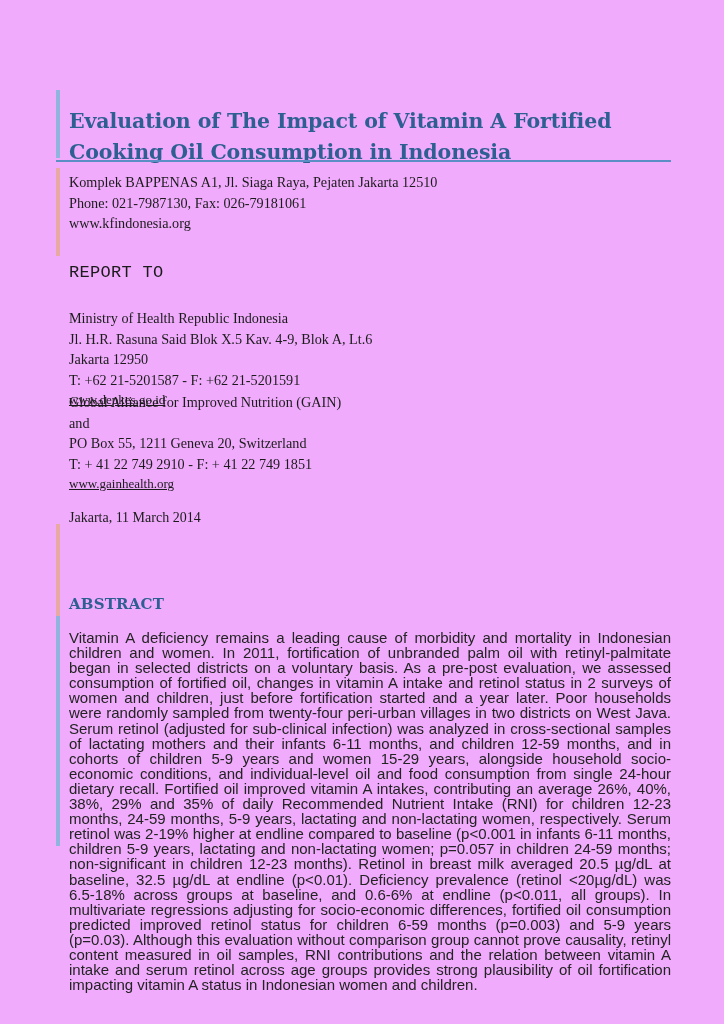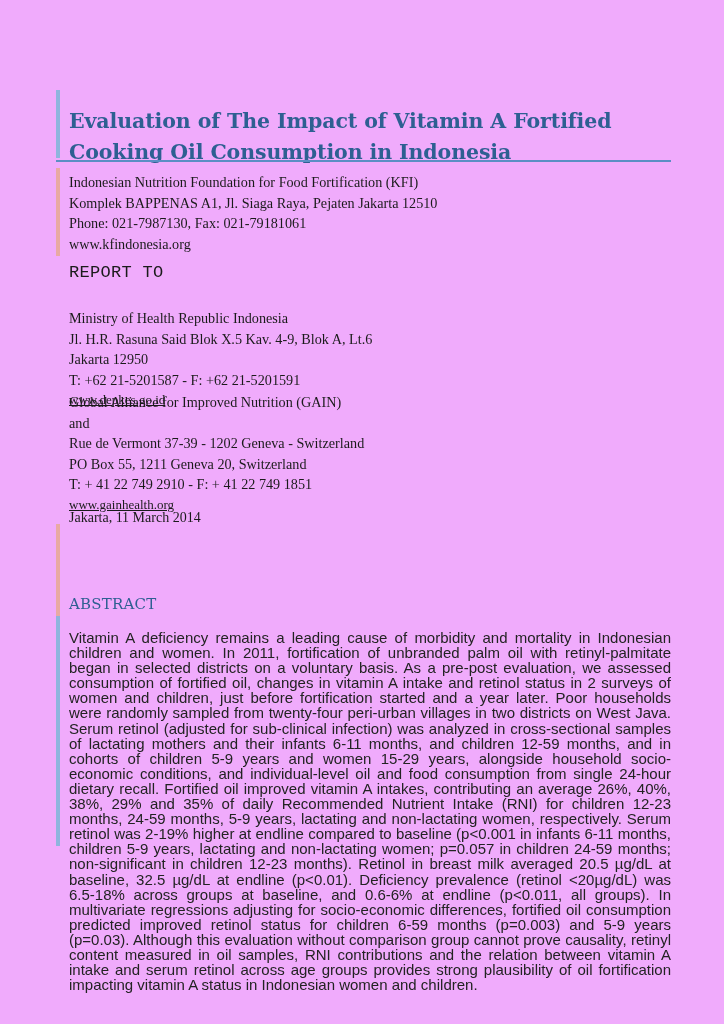--- a/index.html
+++ b/index.html
@@ -117,21 +117,21 @@
     text-decoration: underline;
     font-size: 13px;
   }
 
   
   .abstract-heading {
     position: absolute;
     left: 69px;
     top: 583px;
     font-family: "DejaVu Serif", "Liberation Serif", serif;
-    font-weight: normal;
+    font-weight: bold;
     font-size: 15px;
     letter-spacing: 0.2px;
     color: #2e5f92;
   }
   .abstract-body {
     position: absolute;
     left: 69px;
     top: 615px;
     width: 602px;
     font-family: Liberation Sans, sans-serif;
@@ -149,40 +149,38 @@
 
   <div class="bar bar-title"></div>
   <div class="bar bar-contact"></div>
   <div class="bar bar-lower"></div>
   <div class="bar bar-abstract"></div>
 
   <h1 class="doc-title">Evaluation of The Impact of Vitamin A Fortified Cooking Oil Consumption in Indonesia</h1>
   <div class="title-rule"></div>
 
   <div class="contact-block contact-kfi">
-    <span class="line">Indonesian Nutrition Foundation for Food Fortification (KFI)</span>
     <span class="line">Komplek BAPPENAS A1, Jl. Siaga Raya, Pejaten Jakarta 12510</span>
-    <span class="line">Phone: 021-7987130, Fax: 021-79181061</span>
+    <span class="line">Phone: 021-7987130, Fax: 026-79181061</span>
     <span class="line">www.kfindonesia.org</span>
   </div>
 
   <div class="report-to-label">REPORT TO</div>
 
   <div class="contact-block contact-moh">
     <span class="line">Ministry of Health Republic Indonesia</span>
     <span class="line">Jl. H.R. Rasuna Said Blok X.5 Kav. 4-9, Blok A, Lt.6</span>
     <span class="line">Jakarta 12950</span>
     <span class="line">T: +62 21-5201587 - F: +62 21-5201591</span>
     <span class="line url">www.depkes.go.id</span>
   </div>
 
   <div class="contact-block contact-gain">
     <span class="line">Global Alliance for Improved Nutrition (GAIN)</span>
     <span class="line">and</span>
-    <span class="line">Rue de Vermont 37-39 - 1202 Geneva - Switzerland</span>
     <span class="line">PO Box 55, 1211 Geneva 20, Switzerland</span>
     <span class="line">T: + 41 22 749 2910 - F: + 41 22 749 1851</span>
     <span class="line url">www.gainhealth.org</span>
   </div>
 
   <div class="date-line">Jakarta, 11 March 2014</div>
 
   <h2 class="abstract-heading">ABSTRACT</h2>
   <p class="abstract-body">Vitamin A deficiency remains a leading cause of morbidity and mortality in Indonesian children and women. In 2011, fortification of unbranded palm oil with retinyl-palmitate began in selected districts on a voluntary basis. As a pre-post evaluation, we assessed consumption of fortified oil, changes in vitamin A intake and retinol status in 2 surveys of women and children, just before fortification started and a year later. Poor households were randomly sampled from twenty-four peri-urban villages in two districts on West Java. Serum retinol (adjusted for sub-clinical infection) was analyzed in cross-sectional samples of lactating mothers and their infants 6-11 months, and children 12-59 months, and in cohorts of children 5-9 years and women 15-29 years, alongside household socio-economic conditions, and individual-level oil and food consumption from single 24-hour dietary recall. Fortified oil improved vitamin A intakes, contributing an average 26%, 40%, 38%, 29% and 35% of daily Recommended Nutrient Intake (RNI) for children 12-23 months, 24-59 months, 5-9 years, lactating and non-lactating women, respectively. Serum retinol was 2-19% higher at endline compared to baseline (p&lt;0.001 in infants 6-11 months, children 5-9 years, lactating and non-lactating women; p=0.057 in children 24-59 months; non-significant in children 12-23 months). Retinol in breast milk averaged 20.5 µg/dL at baseline, 32.5 µg/dL at endline (p&lt;0.01). Deficiency prevalence (retinol &lt;20µg/dL) was 6.5-18% across groups at baseline, and 0.6-6% at endline (p&lt;0.011, all groups). In multivariate regressions adjusting for socio-economic differences, fortified oil consumption predicted improved retinol status for children 6-59 months (p=0.003) and 5-9 years (p=0.03). Although this evaluation without comparison group cannot prove causality, retinyl content measured in oil samples, RNI contributions and the relation between vitamin A intake and serum retinol across age groups provides strong plausibility of oil fortification impacting vitamin A status in Indonesian women and children.</p>
 

